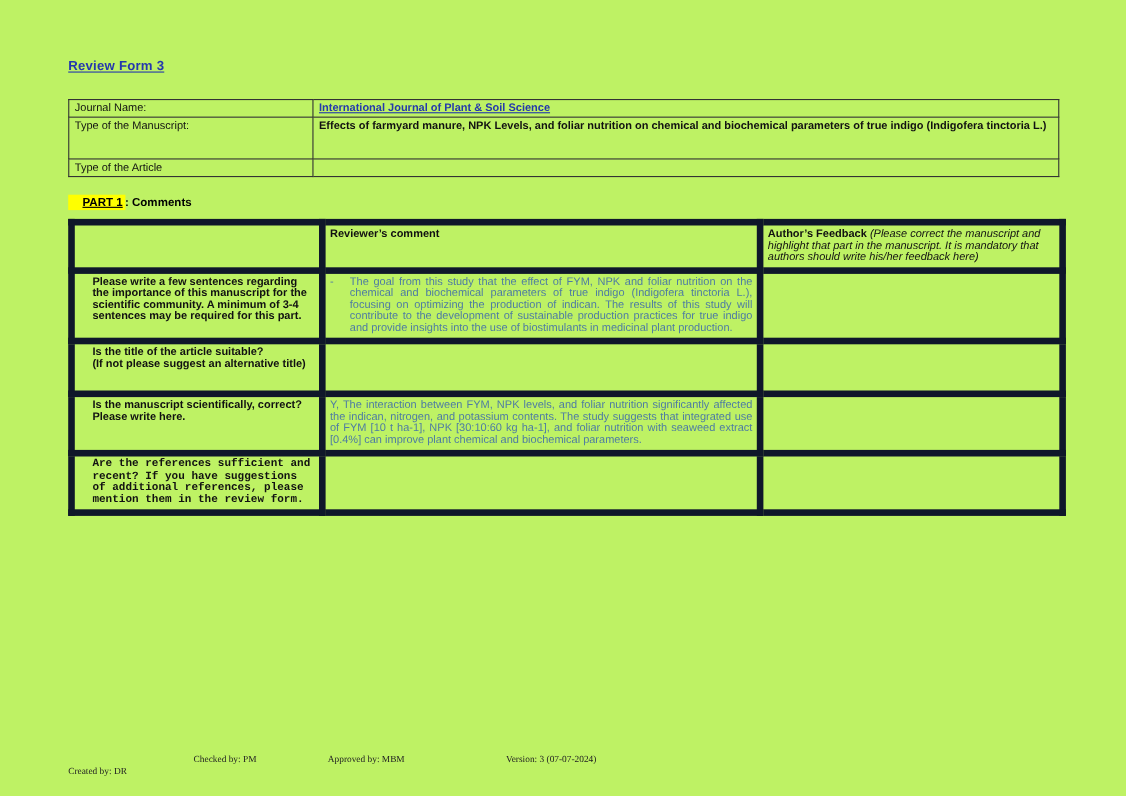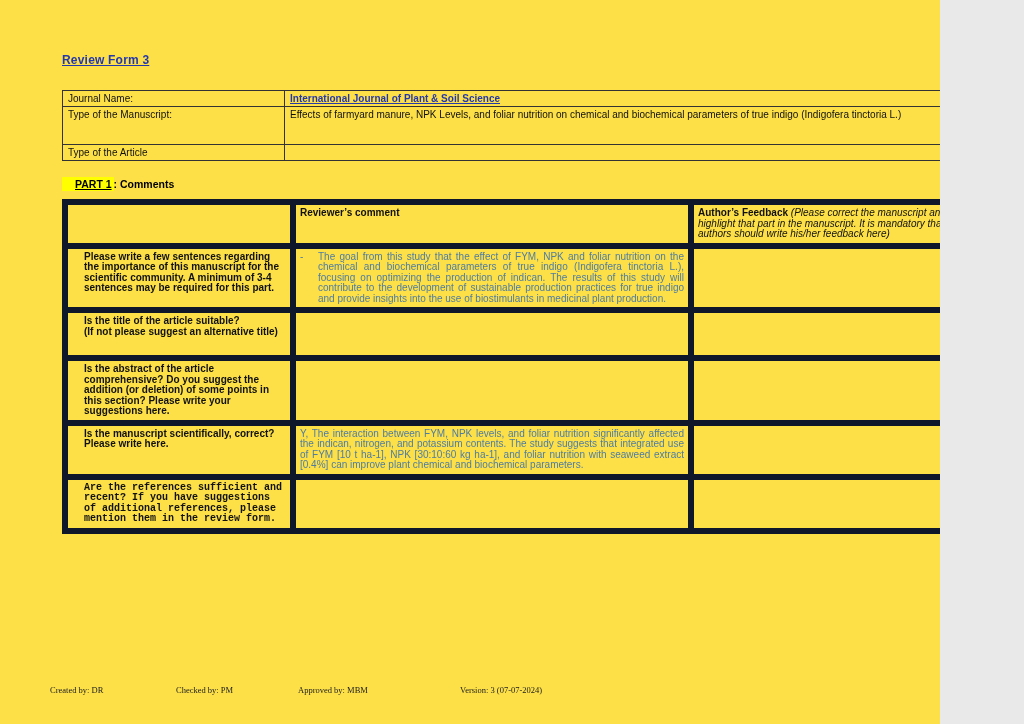--- a/index.html
+++ b/index.html
@@ -1,21 +1,21 @@
 <!DOCTYPE html>
 <html><head>
 <meta charset="utf-8">
 <style>
   * { margin: 0; padding: 0; box-sizing: border-box; }
   html, body { background: #e9e9e9; }
   body { width: 1024px; height: 724px; font-family: "Liberation Sans", sans-serif; }
   .page {
     position: relative;
-    width: 940px; height: 724px;
-    background: #fde047;
+    width: 1024px; height: 724px;
+    background: #bef264;
     overflow: hidden;
     color: #111;
   }
   .doc-title {
     position: absolute; top: 53px; left: 62px;
     font-size: 12px; font-weight: bold;
     color: #2438ad; text-decoration: underline;
     letter-spacing: 0.2px;
   }
   
@@ -32,21 +32,21 @@
     line-height: 11px;
   }
   .info-table col.c1 { width: 222px; }
   .row-journal td, .row-ms td { height: 15px; }
   .row-title td { height: 38px; }
   .row-type td { height: 15px; margin-left: 24px; }
   .journal-link {
     color: #2438ad; font-weight: bold; text-decoration: underline; cursor: pointer;
   }
   .val-bold { font-weight: bold; }
-  .title-val { padding-top: 13px; font-weight: normal; }
+  .title-val { padding-top: 13px; font-weight: bold; }
   
   .part1 {
     position: absolute; top: 178px; left: 62px;
     font-size: 10.5px; font-weight: bold; color: #000;
   }
   .part1 .hl { background: #ffff00; padding: 1px 2px 1px 13px; text-decoration: underline; }
   
   .comments-table {
     position: absolute; top: 199px; left: 62px;
     width: 901px; table-layout: fixed;
@@ -83,21 +83,21 @@
   .bullet-dash { width: 10px; flex: 0 0 auto; text-align: left; }
   .bullet-gap { width: 8px; flex: 0 0 auto; }
   .bullet-text { flex: 1 1 auto; text-align: justify; }
   
   .footer {
     position: absolute; top: 685px; left: 0; width: 1024px; height: 14px;
     font-family: "Liberation Serif", serif;
     font-size: 8.5px; color: #222;
   }
   .footer span { position: absolute; top: 0; white-space: nowrap; }
-  .f1 { left: 50px; }
+  .f1 { left: 62px; margin-top: 11px; }
   .f2 { left: 176px; }
   .f3 { left: 298px; }
   .f4 { left: 460px; }
 </style>
 </head>
 <body>
 
 <div class="page">
 
   <div class="doc-title">Review Form 3</div>
@@ -150,25 +150,20 @@
         <td></td>
       </tr>
 
       <tr class="r2">
         <td class="qcell">Is the title of the article suitable?
 (If not please suggest an alternative title)</td>
         <td class="ccell"></td>
         <td></td>
       </tr>
 
-      <tr class="r3">
-        <td class="qcell">Is the abstract of the article comprehensive? Do you suggest the addition (or deletion) of some points in this section? Please write your suggestions here.</td>
-        <td class="ccell"></td>
-        <td></td>
-      </tr>
 
       <tr class="r4">
         <td class="qcell">Is the manuscript scientifically, correct? Please write here.</td>
         <td class="ccell">Y, The interaction between FYM, NPK levels, and foliar nutrition significantly affected the indican, nitrogen, and potassium contents. The study suggests that integrated use of FYM [10 t ha-1], NPK [30:10:60 kg ha-1], and foliar nutrition with seaweed extract [0.4%] can improve plant chemical and biochemical parameters.</td>
         <td></td>
       </tr>
 
       <tr class="r5">
         <td class="qcell">Are the references sufficient and recent? If you have suggestions of additional references, please mention them in the review form.</td>
         <td class="ccell"></td>

